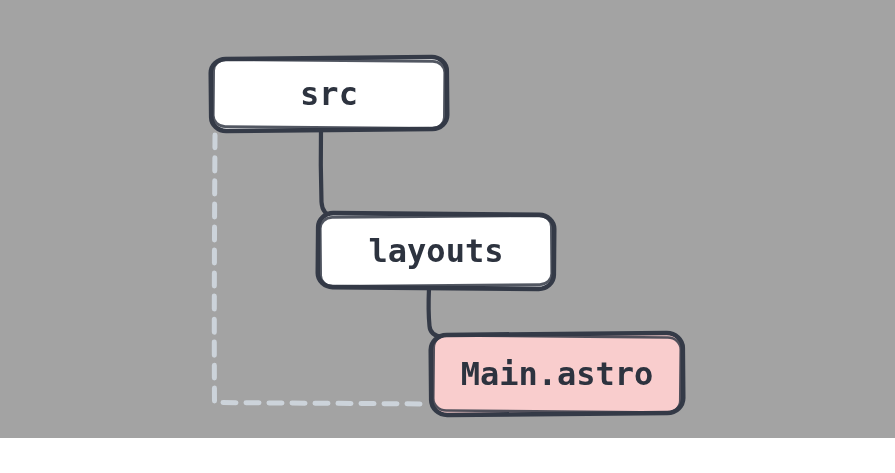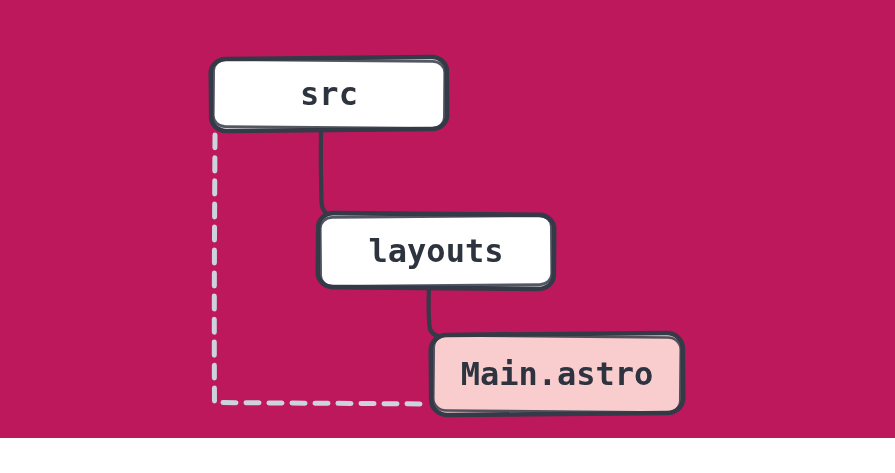--- a/index.html
+++ b/index.html
@@ -8,21 +8,21 @@
     width: 895px;
     height: 473px;
     background: #ffffff;
     overflow: hidden;
     font-family: "DejaVu Sans Mono", "Liberation Mono", monospace;
   }
   .canvas {
     position: relative;
     width: 895px;
     height: 438px;
-    background: #be185d;
+    background: #a3a3a3;
   }
   svg { display: block; }
   .edge-solid {
     fill: none;
     stroke-width: 4.2;
     stroke-linecap: round;
   }
   .edge-dashed {
     fill: none;
     stroke-width: 5;

